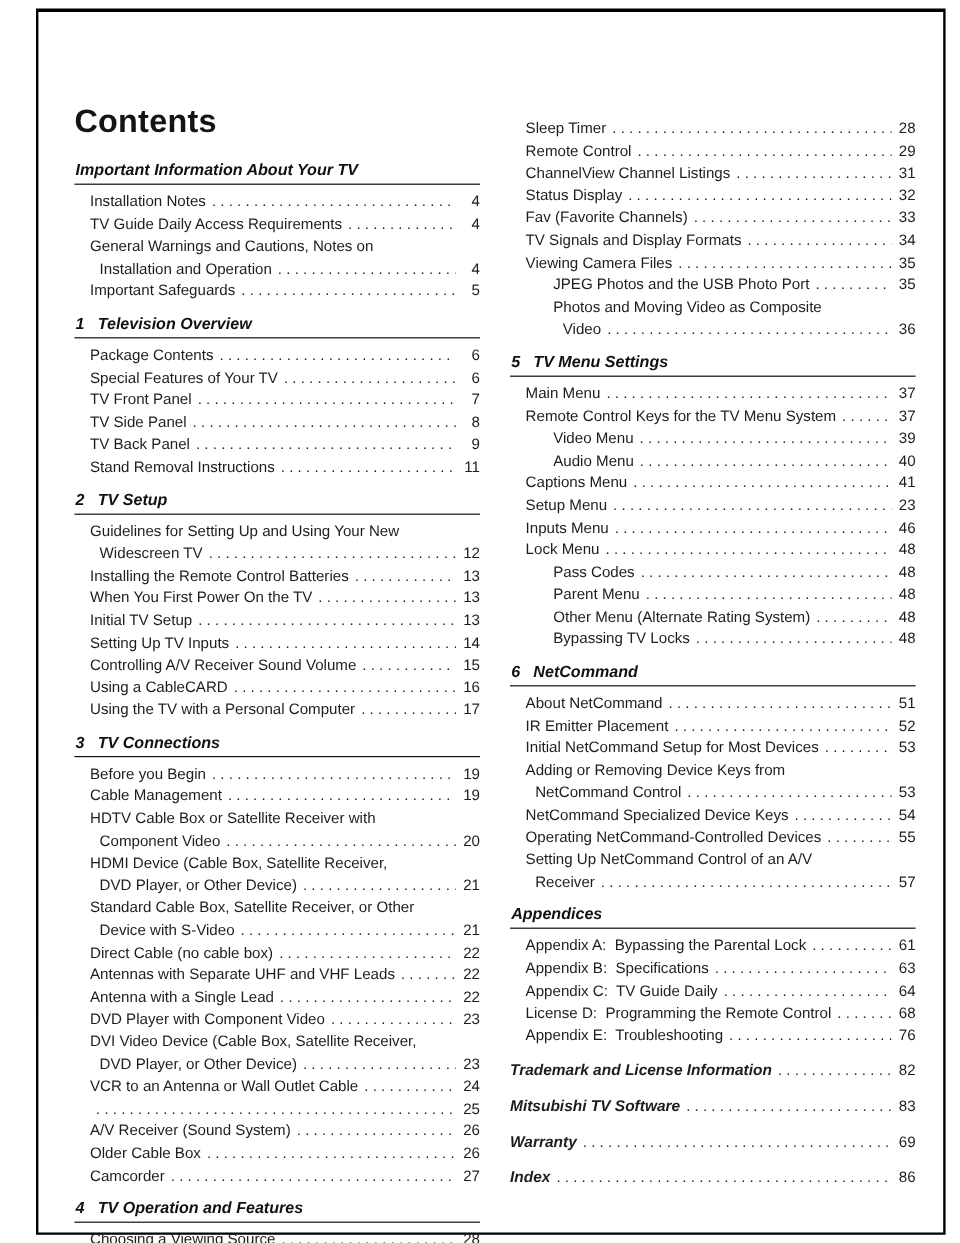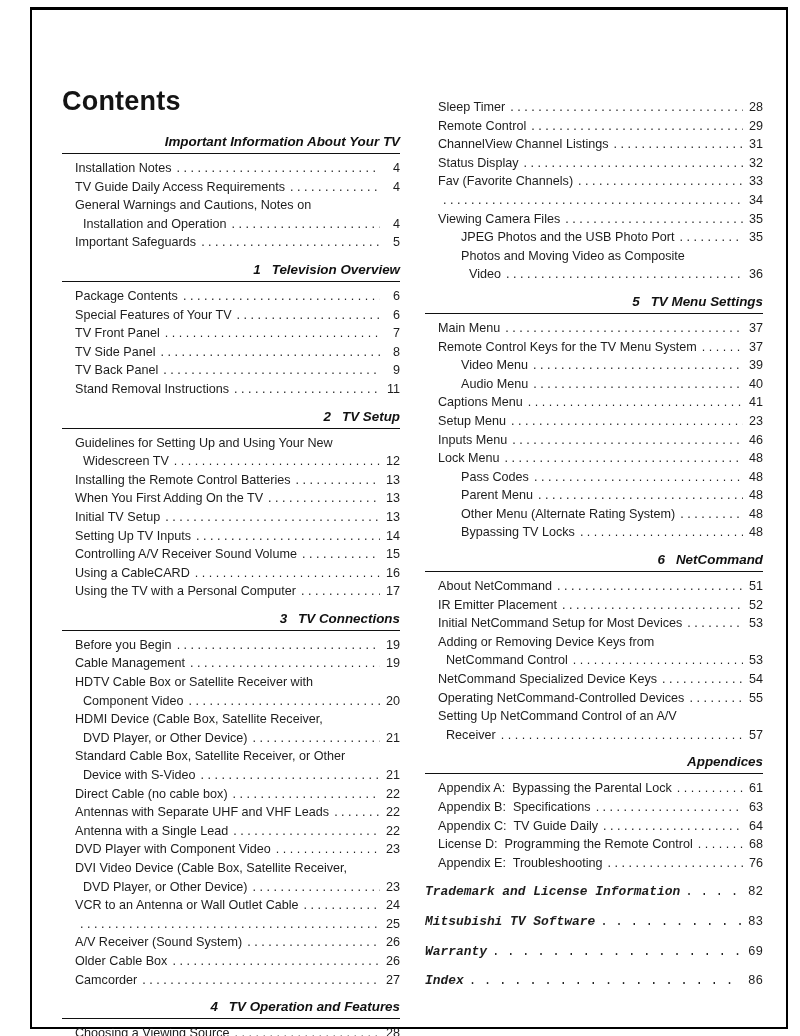--- a/index.html
+++ b/index.html
@@ -33,31 +33,30 @@
   }
   .toc-heading {
     font-size: 13.4px;
     font-weight: bold;
     font-style: italic;
     color: #111;
     border-bottom: 1.6px solid #111;
     padding: 0 0 3px 1px;
     margin: 9px 0 5px 0;
     line-height: 17px;
-    text-align: right;
   }
   .sec-num { display: inline-block; margin-right: 11px; font-style: italic; }
   .entry { width: 100%; }
   .line {
     display: flex;
     align-items: baseline;
     line-height: 18.6px;
     font-size: 12.6px;
   }
-  .i0 { padding-left: 0; font-family: Liberation Mono, monospace; }
+  .i0 { padding-left: 0; }
   .i1 { padding-left: 13px; }
   .i2 { padding-left: 36px; }
   .cont { margin-left: 8px; }
   .txt { white-space: pre; }
   .leader {
     flex: 1 1 auto;
     overflow: hidden;
     white-space: nowrap;
     margin: 0 3px 0 5px;
     color: #222;
@@ -169,21 +168,21 @@
           </div>
           <div class="entry">
             <div class="line i1">
               <span class="txt">Installing the Remote Control Batteries</span>
               <span class="leader"></span>
               <span class="pg">13</span>
             </div>
           </div>
           <div class="entry">
             <div class="line i1">
-              <span class="txt">When You First Adding On the TV</span>
+              <span class="txt">When You First Power On the TV</span>
               <span class="leader"></span>
               <span class="pg">13</span>
             </div>
           </div>
           <div class="entry">
             <div class="line i1">
               <span class="txt">Initial TV Setup</span>
               <span class="leader"></span>
               <span class="pg">13</span>
             </div>
@@ -373,20 +372,21 @@
           </div>
           <div class="entry">
             <div class="line i1">
               <span class="txt">Fav (Favorite Channels)</span>
               <span class="leader"></span>
               <span class="pg">33</span>
             </div>
           </div>
           <div class="entry">
             <div class="line i1">
+              <span class="txt">TV Signals and Display Formats</span>
               <span class="leader"></span>
               <span class="pg">34</span>
             </div>
           </div>
           <div class="entry">
             <div class="line i1">
               <span class="txt">Viewing Camera Files</span>
               <span class="leader"></span>
               <span class="pg">35</span>
             </div>

